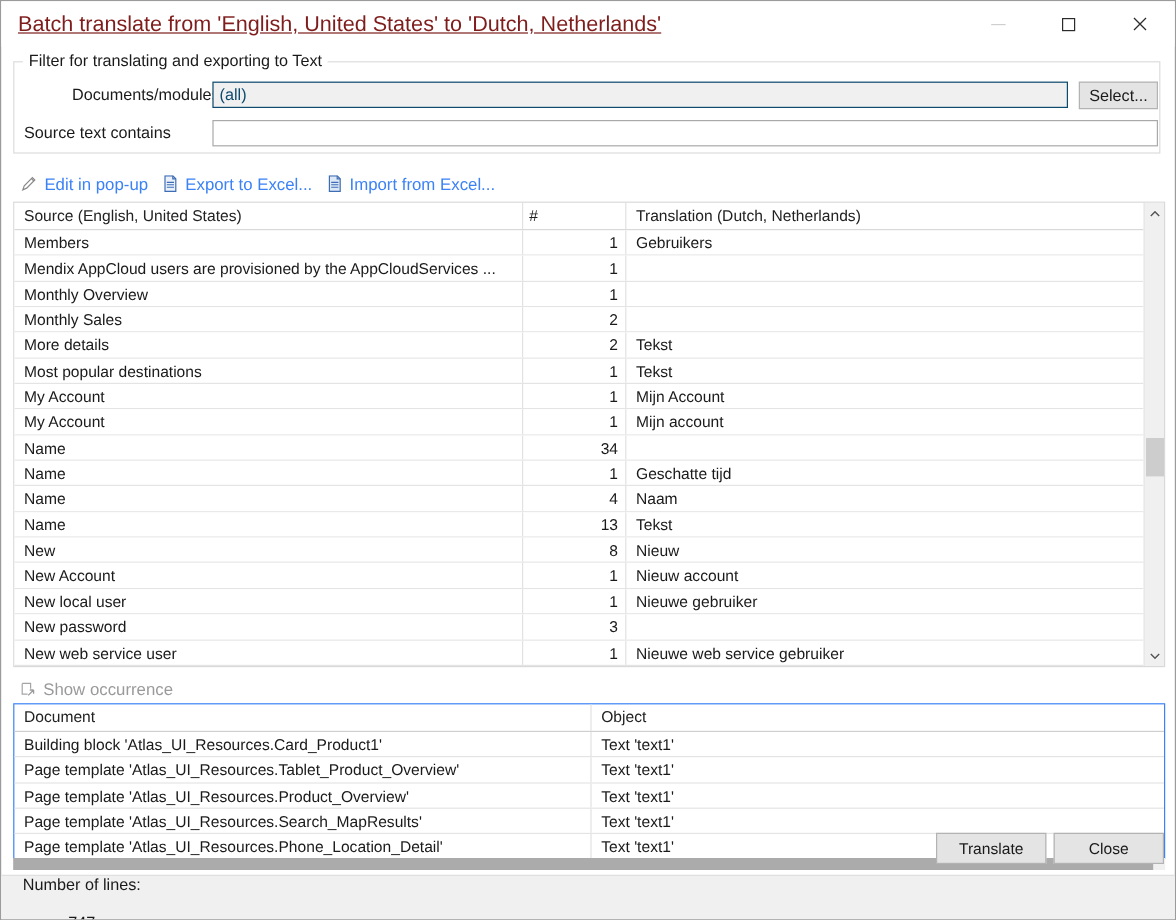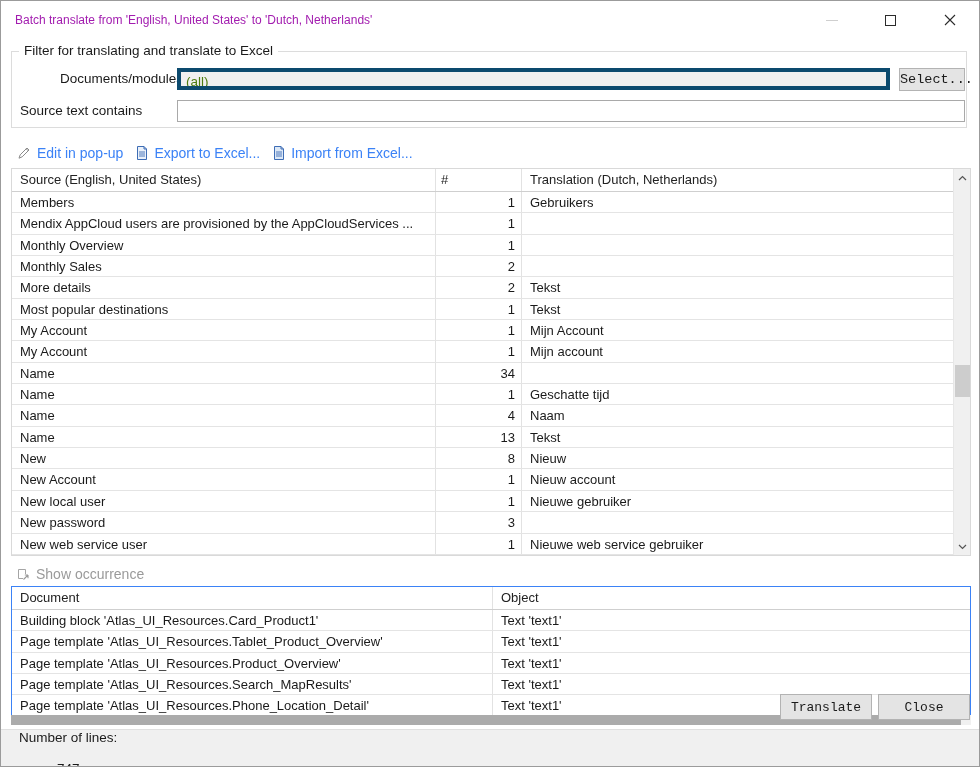--- a/index.html
+++ b/index.html
@@ -9,40 +9,40 @@
     font-size: 13px;
     color: #1a1a1a;
     background: #fff;
   }
   .window {
     position: absolute; left: 0; top: 0; width: 980px; height: 767px;
     background: #ffffff; border: 1px solid #9b9b9b; overflow: hidden;
   }
   
   .titlebar { position: absolute; left: 0; top: 0; right: 0; height: 38px; background: #fff; }
-  .title { position: absolute; left: 14px; top: 0; height: 38px; line-height: 38px; font-size: 12px; color: #a21caf; white-space: nowrap; }
+  .title { position: absolute; left: 14px; top: 0; height: 38px; line-height: 38px; font-size: 18px; color: #7f1d1d; white-space: nowrap; text-decoration: underline; }
   .win-controls { position: absolute; right: 0; top: 0; height: 38px; display: flex; }
   .win-btn { width: 59px; height: 38px; display: flex; align-items: center; justify-content: center; cursor: default; }
   .min-glyph { display: block; width: 12px; height: 1px; background: #cfcfcf; }
   .max-glyph { display: block; width: 11px; height: 11px; border: 1px solid #2b2b2b; background: #fff; }
 
   
   .groupbox { position: absolute; left: 10px; top: 50px; width: 956px; height: 77px; border: 1px solid #dcdcdc; }
   .legend { position: absolute; top: -9px; left: 7px; background: #fff; padding: 0 5px; font-size: 13.5px; color: #1a1a1a; white-space: nowrap; }
   .flabel { position: absolute; left: 8px; height: 22px; line-height: 22px; font-size: 13.5px; white-space: nowrap; }
   .flabel.r1 { top: 16px; margin-left: 40px; }
   .flabel.r2 { top: 48px; }
   .readonly-field {
     position: absolute; left: 165px; top: 16px; width: 713px; height: 22px;
-    background: #f0f0f0; border: 4px solid #0c4a6e; line-height: 20px; padding-left: 5px;
-    font-size: 13.5px; color: #4d7c0f; overflow: hidden; white-space: nowrap;
+    background: #f0f0f0; border: 1px solid #0c4a6e; line-height: 20px; padding-left: 5px;
+    font-size: 13.5px; color: #0c4a6e; overflow: hidden; white-space: nowrap;
   }
   .btn {
     background: #e4e4e4; border: 1px solid #b3b3b3; color: #1a1a1a;
-    font-family: Liberation Mono, monospace; font-size: 13.5px; cursor: default;
+    font-family: Liberation Sans, sans-serif; font-size: 13.5px; cursor: default;
   }
   .select-btn { position: absolute; left: 887px; top: 16px; width: 66px; height: 23px; }
   .text-input {
     position: absolute; left: 165px; top: 48px; width: 788px; height: 22px;
     border: 1px solid #a9a9a9; background: #fff; padding: 0 4px;
     font-family: inherit; font-size: 13.5px; outline: none;
   }
 
   
   .toolbar { position: absolute; left: 16px; top: 140px; height: 24px; display: flex; align-items: center; gap: 13px; }
@@ -104,21 +104,21 @@
       </div>
       <div class="win-btn">
         <svg width="12" height="12" viewBox="0 0 12 12">
           <path d="M1 1 L11 11 M11 1 L1 11" stroke="#2b2b2b" stroke-width="1.1" fill="none"></path>
         </svg>
       </div>
     </div>
   </div>
 
   <div class="groupbox">
-    <span class="legend">Filter for translating and translate to Excel</span>
+    <span class="legend">Filter for translating and exporting to Text</span>
     <span class="flabel r1">Documents/modules</span>
     <div class="readonly-field">(all)</div>
     <button class="btn select-btn">Select...</button>
     <span class="flabel r2">Source text contains</span>
     <input class="text-input" type="text" value="" style="">
   </div>
 
   <div class="toolbar">
     <div class="tool-btn">
       <svg width="14" height="14" viewBox="0 0 14 14">

